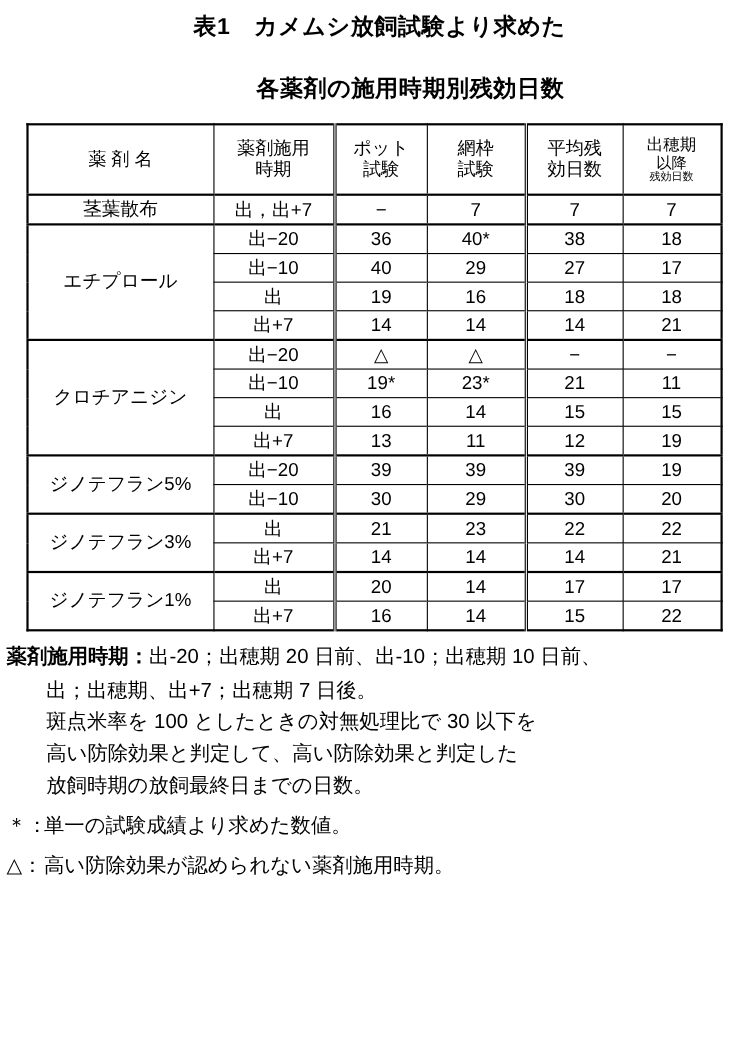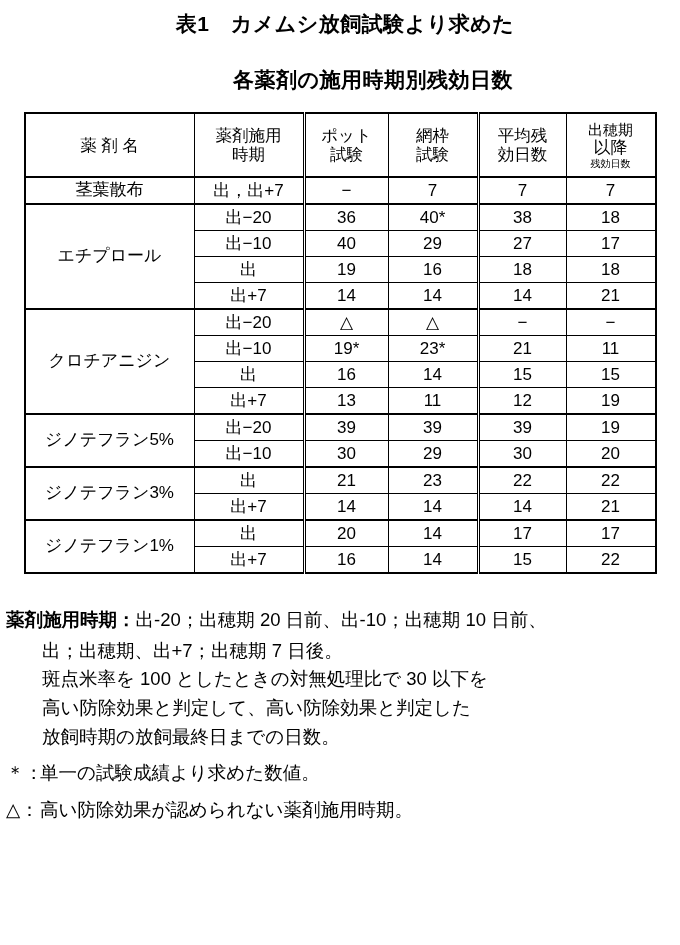--- a/index.html
+++ b/index.html
@@ -90,21 +90,21 @@
     border-top: 2px solid #000 !important;
   }
   .tri {
     font-size: 16px;
   }
   .dash {
     font-size: 17px;
   }
 
   .notes {
-    margin: 32px 6px 0 6px;
+    margin: 9px 6px 0 6px;
     font-size: 18.5px;
     line-height: 1.55;
   }
   .note {
     display: flex;
     margin-bottom: 2px;
   }
   .note-label {
     font-weight: bold;
     white-space: nowrap;
@@ -151,21 +151,21 @@
           <th class="head col-net">
             <div>網枠</div>
             <div>試験</div>
           </th>
           <th class="head col-avg sep-left">
             <div>平均残</div>
             <div>効日数</div>
           </th>
           <th class="head col-after">
             <div style="font-size:15px">出穂期</div>
-            <div style="font-size:17px">以降</div>
+            <div style="font-size:14px">以降</div>
             <div style="font-size:10px">残効日数</div>
           </th>
         </tr>
       </thead>
       <tbody>
 
         <tr>
           <td class="name solid-t" rowspan="1">茎葉散布</td>
           <td class="cell solid-t">出，出+7</td>
           <td class="cell solid-t sep-left dash">−</td>

